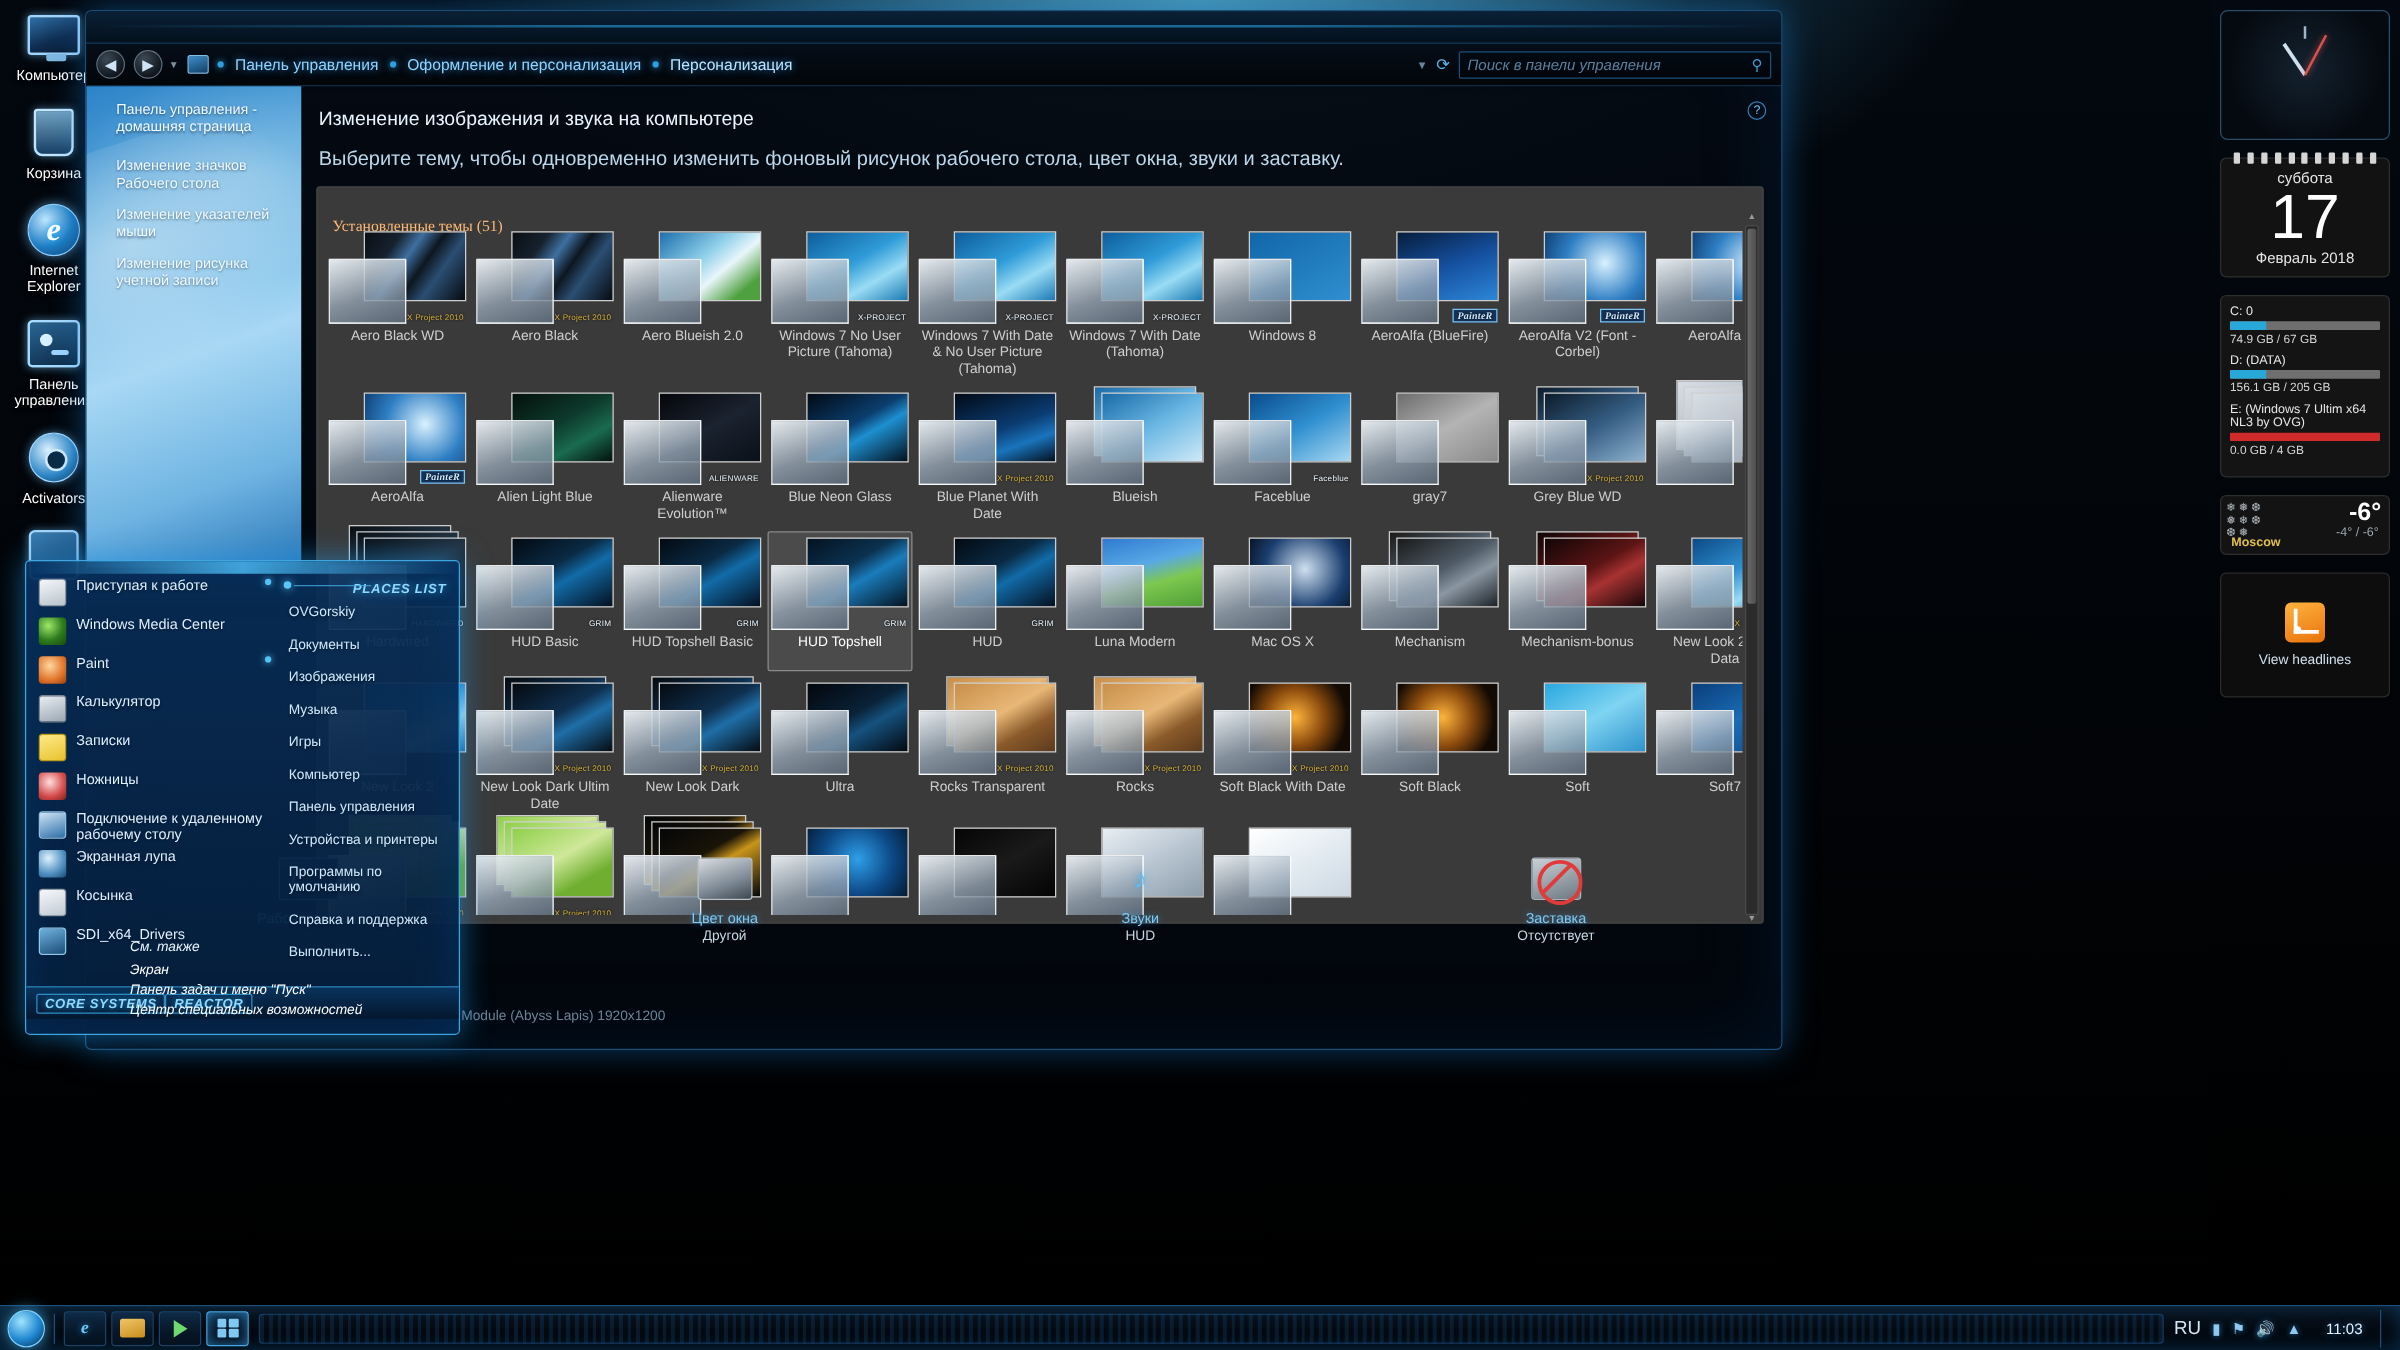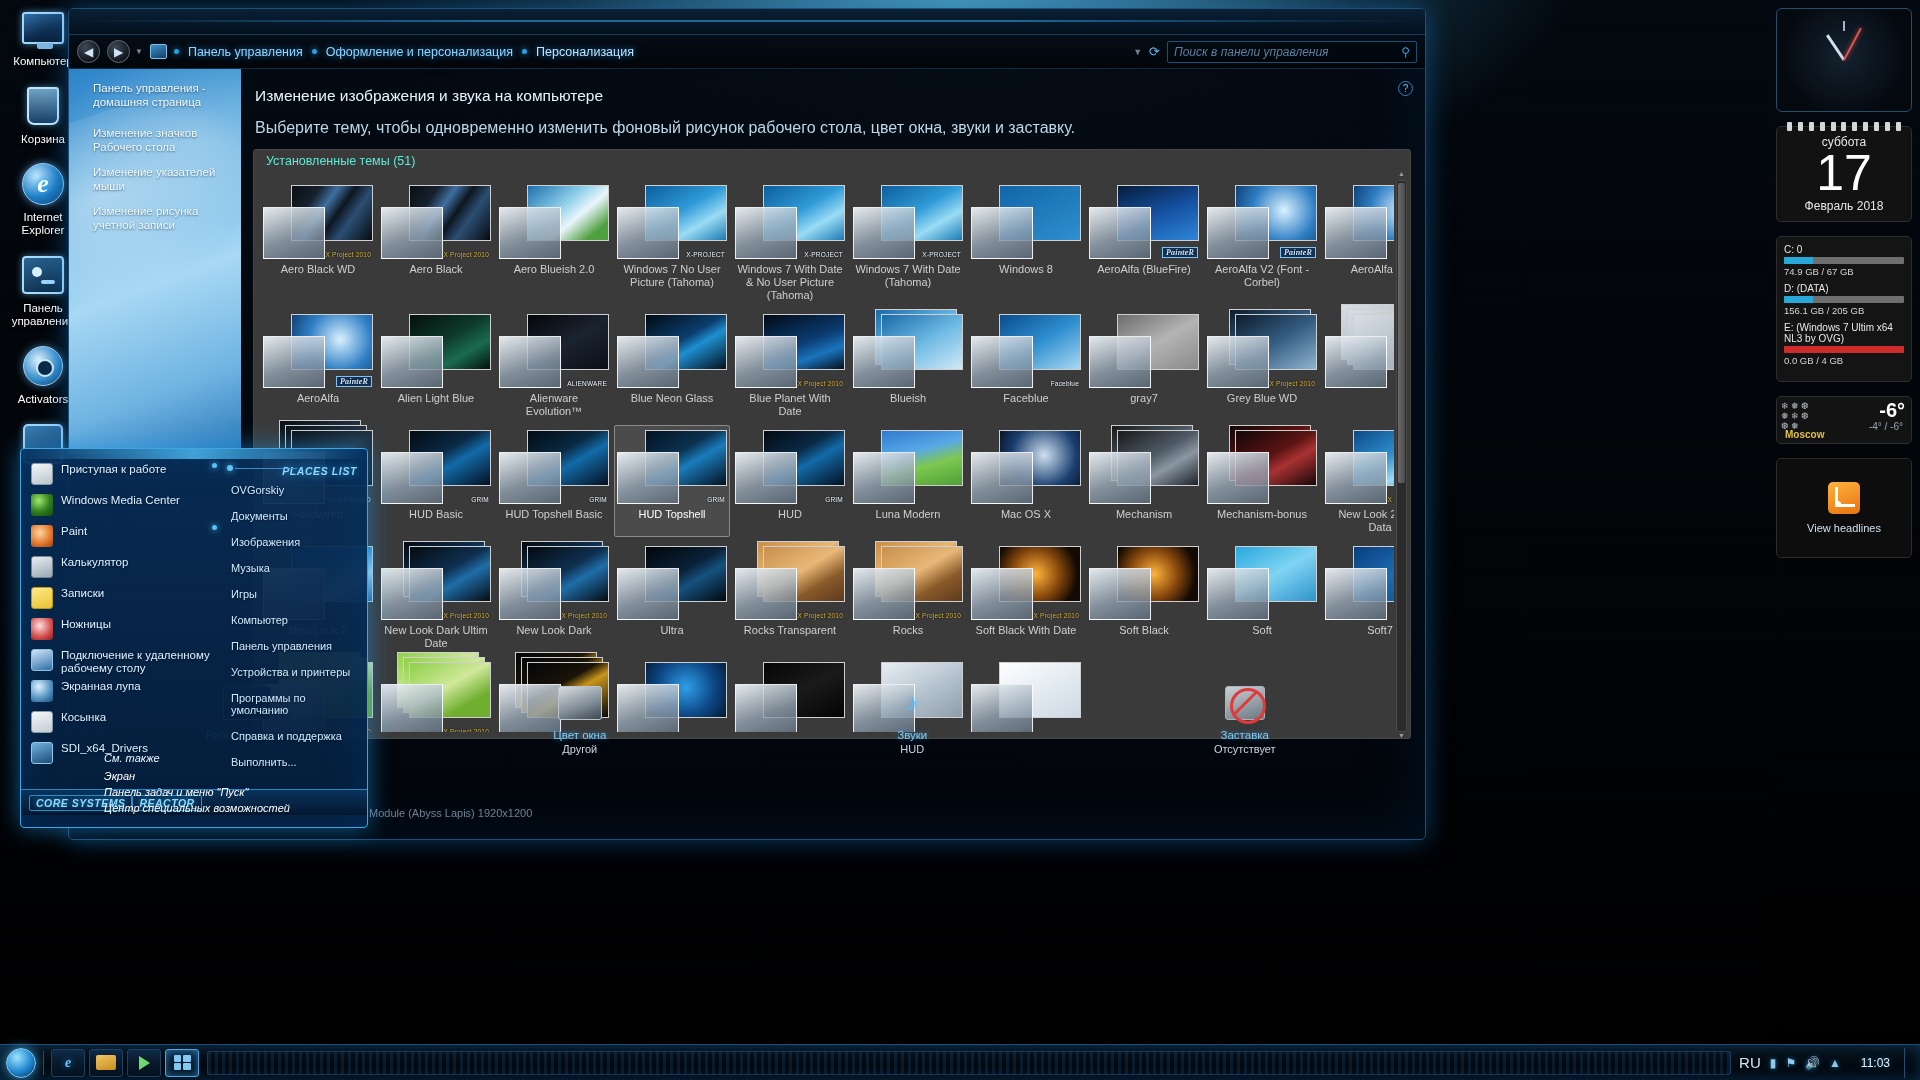--- a/index.html
+++ b/index.html
@@ -98,21 +98,21 @@
   
   #content{flex:1;position:relative;padding:18px 14px 0 12px;overflow:hidden;}
   #help-q{position:absolute;right:12px;top:12px;width:15px;height:15px;border-radius:50%;
     border:1px solid #2f7fb8;color:#6fc0ef;font-size:10px;display:flex;align-items:center;justify-content:center;cursor:pointer;}
   #h1{font-size:15.5px;color:#e8f4ff;margin:0 0 14px 2px;font-weight:400;}
   #h2{font-size:16px;color:#bcd7ea;margin:0 0 12px 2px;}
 
   
   #themepanel{position:relative;height:590px;border:1px solid #474747;border-radius:3px;
     background:#3a3a3a; overflow:hidden;}
-  #tp-head{font-size:12.5px;color:#5eead4;padding:4px 0 6px 12px;}
+  #tp-head{font-size:12.5px;color:#fdba74;padding:24px 0 6px 12px;font-family:Liberation Serif, serif;}
   #tp-scroll{position:absolute;left:6px;right:16px;top:30px;bottom:6px;overflow:hidden;}
   #grid{display:grid;grid-template-columns:repeat(10,1fr);gap:4px 2px;}
   .tile{padding:4px 2px 2px;text-align:center;border:1px solid transparent;border-radius:2px;cursor:pointer;}
   .tile.sel{border-color:#8a8a8a;background:rgba(255,255,255,.09);}
   .thumbwrap{position:relative;width:110px;height:74px;margin:0 auto 4px;}
   .tw-img{position:absolute;right:0;top:0;width:82px;height:56px;border:1px solid #cfcfcf;overflow:hidden;}
   .tw-img.s2{right:6px;top:-5px;}
   .tw-img.s3{right:12px;top:-10px;}
   .tw-glass{position:absolute;left:0;bottom:0;width:62px;height:52px;
     background:linear-gradient(160deg,rgba(240,246,250,.93),rgba(150,165,180,.80) 55%,rgba(95,110,125,.85));

